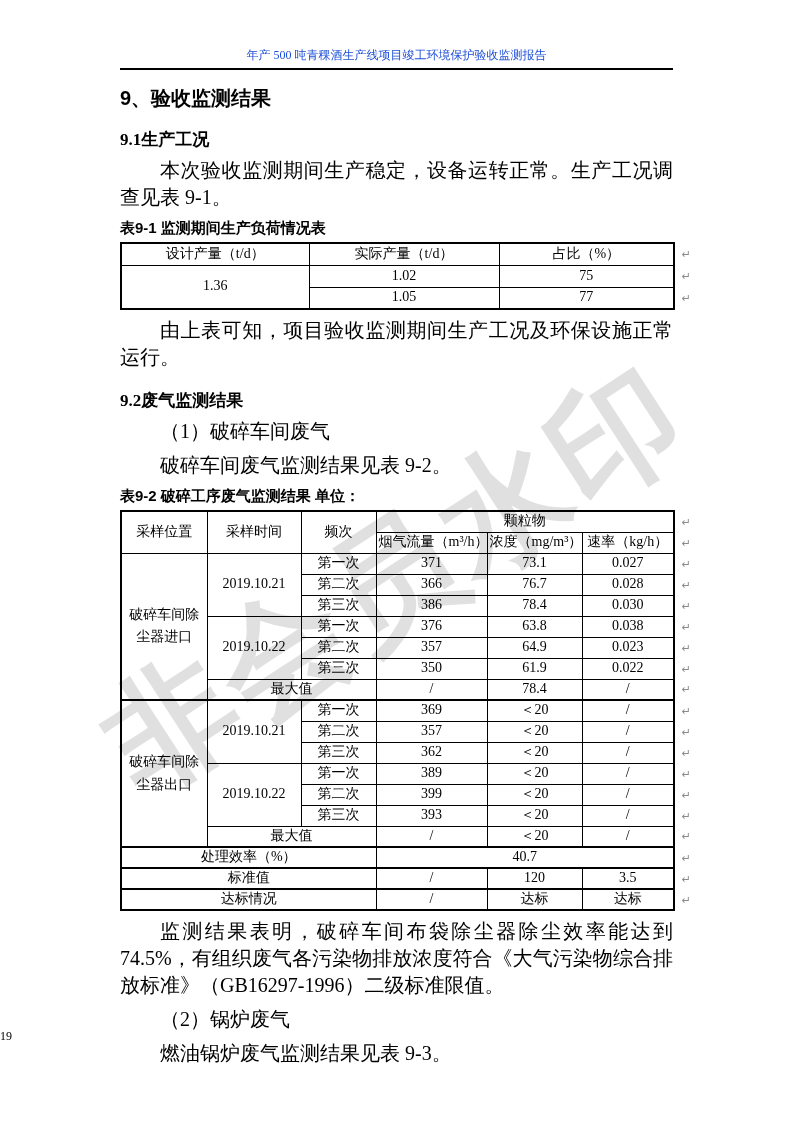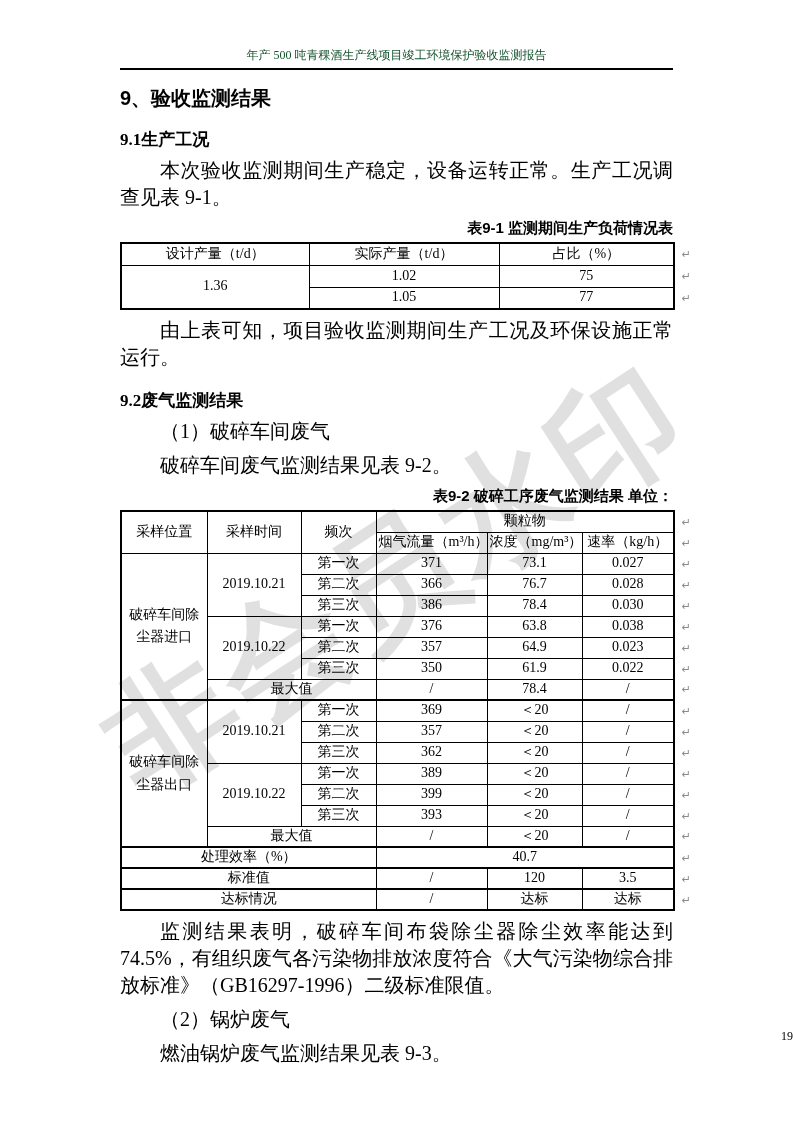--- a/index.html
+++ b/index.html
@@ -14,40 +14,40 @@
     display:flex; align-items:center; justify-content:center;
     transform:rotate(-33deg);
     font-family:"Liberation Sans", sans-serif; font-weight:bold;
     font-size:128px; letter-spacing:4px; color:rgba(0,0,0,0.12);
     white-space:nowrap; z-index:0; pointer-events:none;
   }
   .running-header {
     position:absolute; top:0; left:120px; width:553px; height:70px;
     border-bottom:2px solid #000;
     display:flex; align-items:flex-end; justify-content:center;
-    font-size:12px; color:#14532d; padding-bottom:4px; z-index:1;
+    font-size:12px; color:#1d4ed8; padding-bottom:4px; z-index:1;
   }
   .content { position:absolute; top:72px; left:120px; width:553px; z-index:1; }
   .h1 {
     font-family:"Liberation Sans", sans-serif;
     font-size:20px; font-weight:bold; line-height:24px;
     margin:14px 0 0 0;
   }
   .h2 {
     font-family:Liberation Serif, serif;
     font-size:17px; font-weight:bold; line-height:21px;
     margin:19px 0 0 0;
   }
   .para {
     font-size:20px; line-height:27px; text-indent:2em;
     text-align:justify; margin:7px 0 0 0;
   }
   .caption {
     font-family:"Liberation Sans", sans-serif;
-    font-size:15px; font-weight:bold; text-align:right;
+    font-size:15px; font-weight:bold; text-align:left;
     line-height:18px; margin:8px 0 5px 0;
   }
   table {
     border-collapse:collapse; table-layout:fixed; width:553px;
     border:2px solid #000; margin:0;
   }
   td {
     border:1px solid #000; text-align:center; vertical-align:middle;
     font-size:14px; padding:0 2px; position:relative; line-height:1.35;
     overflow:visible; white-space:nowrap;
@@ -56,21 +56,21 @@
   #t2 td { height:21px; }
   tr.thick > td { border-top-width:2px; }
   td .pos-line { display:block; line-height:1.6; white-space:nowrap; }
   .eol {
     position:absolute; right:-18px; top:50%; transform:translateY(-50%);
     font-size:11px; color:#8a8a8a; line-height:1;
     font-family:"DejaVu Sans", sans-serif;
   }
   .page-num {
     position:absolute; top:1029px; left:0; width:100%;
-    text-align:right; font-size:12px; z-index:1;
+    text-align:left; font-size:12px; z-index:1;
   }
 </style>
 </head>
 <body>
 
 <div class="page">
 
   <div class="watermark">非会员水印</div>
 
   <div class="running-header">

